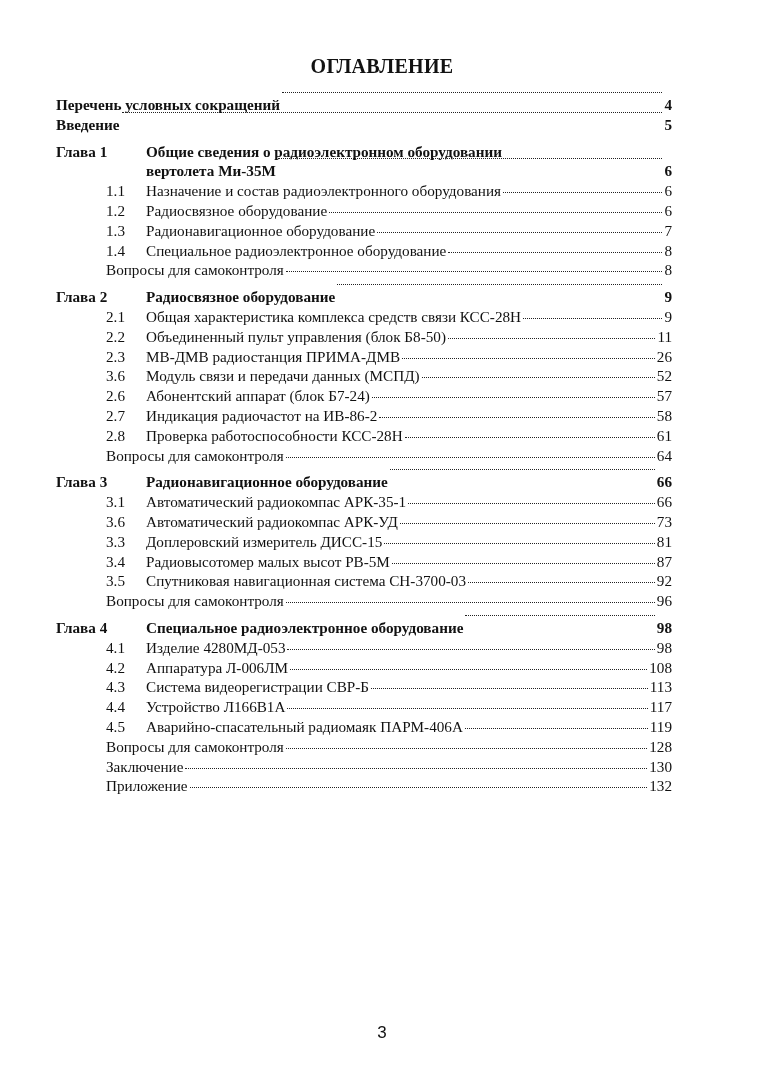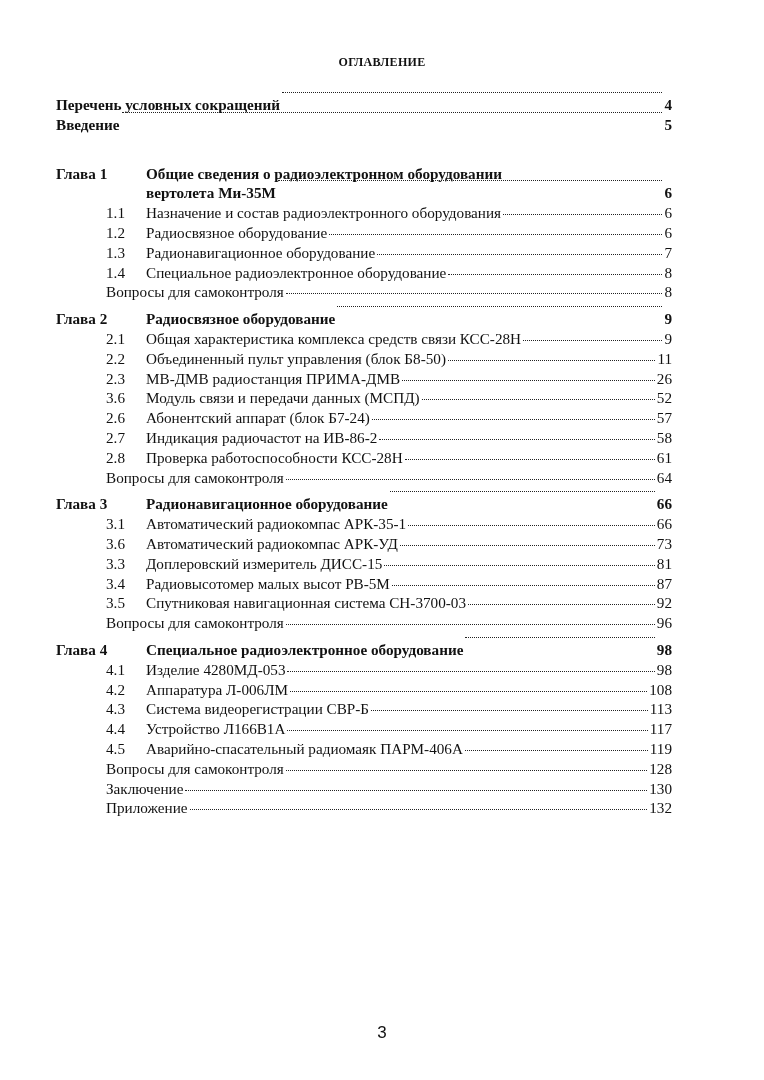--- a/index.html
+++ b/index.html
@@ -3,36 +3,36 @@
 <meta charset="utf-8">
 <style>
   html, body { margin: 0; padding: 0; background: #ffffff; }
   body {
     width: 764px; height: 1080px; position: relative; overflow: hidden;
     font-family: "Liberation Serif", "DejaVu Serif", serif;
     color: #111;
   }
   .title {
     position: absolute; top: 55px; left: 0; width: 764px;
-    text-align: center; font-weight: bold; font-size: 12px; letter-spacing: 0.3px;
+    text-align: center; font-weight: bold; font-size: 20px; letter-spacing: 0.3px;
   }
   .toc { position: absolute; left: 56px; top: 95px; width: 616px; font-size: 15.2px; }
   .row { display: flex; align-items: baseline; height: 19.8px; line-height: 19.8px; white-space: nowrap; }
   .row.bold { font-weight: bold; align-items: flex-end; }
   .chap-label { width: 90px; flex: none; font-weight: bold; }
   .num { width: 40px; flex: none; padding-left: 50px; }
   .indent { width: 50px; flex: none; }
   .text { flex: none; }
   .dots {
     flex: 1 1 auto; overflow: hidden; margin: 0 2px;
     border-bottom: 1.6px dotted #222; height: 0; position: relative; top: -3px; align-self: baseline;
   }
   .page { flex: none; text-align: right; }
   .gap { height: 7px; }
-  .chapter-first { display: flex; height: 19.8px; line-height: 19.8px; font-weight: bold; white-space: nowrap; margin-top: 22px; }
+  .chapter-first { display: flex; height: 19.8px; line-height: 19.8px; font-weight: bold; white-space: nowrap; }
   .pagenum {
     position: absolute; top: 1023px; left: 0; width: 764px; text-align: center;
     font-family: "Liberation Sans", "DejaVu Sans", sans-serif; font-size: 17px;
   }
 </style>
 </head>
 <body>
 
 <div class="title">ОГЛАВЛЕНИЕ</div>
 

